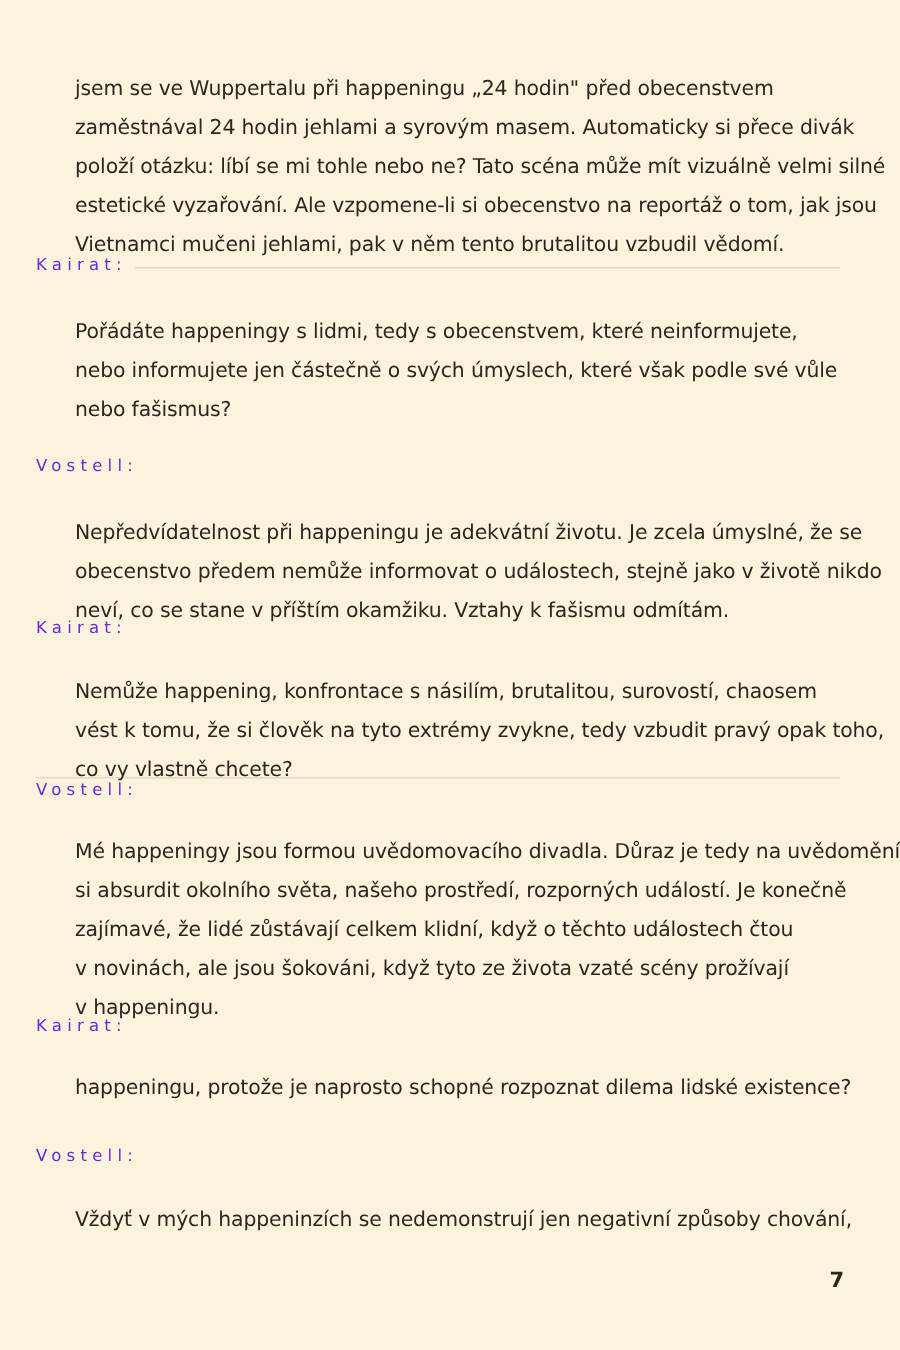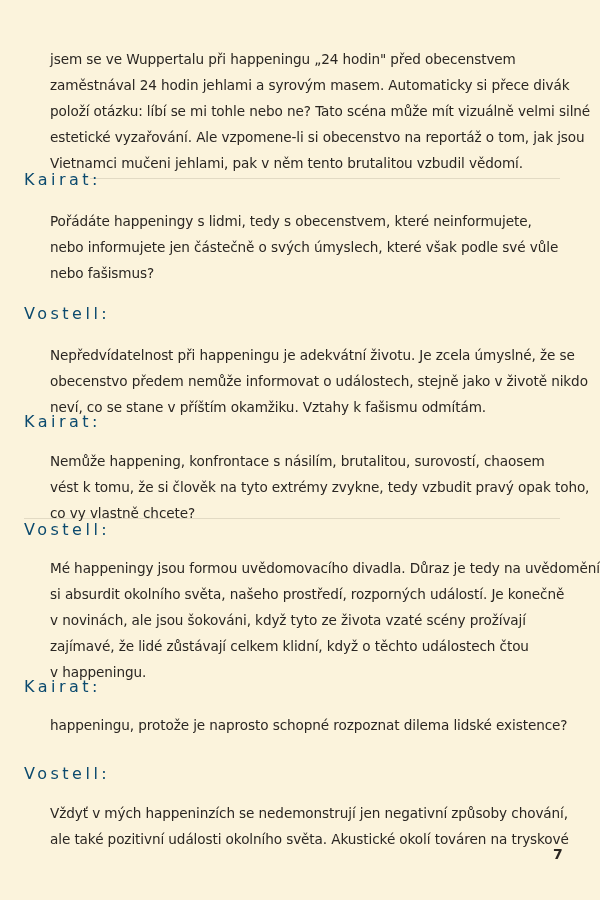--- a/index.html
+++ b/index.html
@@ -15,22 +15,22 @@
       position: absolute; height: 1px; background: #e2dac4;
     }
     .para {
       position: absolute; left: 38px; width: 540px;
       font-size: 13.6px; line-height: 26px; letter-spacing: -0.1px;
       margin: 12px; text-align: justify;
     }
     .para .ln { display: block; white-space: nowrap; }
     .speaker {
       position: absolute; left: 24px;
-      font-size: 16px; letter-spacing: 3.5px; margin: 0;
-      color: #0c4a6e;
+      font-size: 11px; letter-spacing: 3.5px; margin: 0;
+      color: #6d28d9;
     }
     .pagenum {
       position: absolute; left: 553px; top: 846px;
       font-size: 14px; font-weight: bold; color: #2a2622;
     }
   </style>
 </head>
 <body>
 
 <div class="page">
@@ -68,32 +68,31 @@
     <span class="ln">Nemůže happening, konfrontace s násilím, brutalitou, surovostí, chaosem</span>
     <span class="ln">vést k tomu, že si člověk na tyto extrémy zvykne, tedy vzbudit pravý opak toho,</span>
     <span class="ln">co vy vlastně chcete?</span>
   </p>
 
   <p class="speaker" style="top:520px;">Vostell:</p>
 
   <p class="para" style="top:543px;">
     <span class="ln">Mé happeningy jsou formou uvědomovacího divadla. Důraz je tedy na uvědomění</span>
     <span class="ln">si absurdit okolního světa, našeho prostředí, rozporných událostí. Je konečně</span>
+    <span class="ln">zajímavé, že lidé zůstávají celkem klidní, když o těchto událostech čtou</span>
     <span class="ln">v novinách, ale jsou šokováni, když tyto ze života vzaté scény prožívají</span>
-    <span class="ln">zajímavé, že lidé zůstávají celkem klidní, když o těchto událostech čtou</span>
     <span class="ln">v happeningu.</span>
   </p>
 
   <p class="speaker" style="top:677px;">Kairat:</p>
 
   <p class="para" style="top:700px;">
     <span class="ln">happeningu, protože je naprosto schopné rozpoznat dilema lidské existence?</span>
   </p>
 
   <p class="speaker" style="top:764px;">Vostell:</p>
 
   <p class="para" style="top:788px;">
     <span class="ln">Vždyť v mých happeninzích se nedemonstrují jen negativní způsoby chování,</span>
-    <span class="ln">ale také pozitivní události okolního světa. Akustické okolí továren na tryskové</span>
   </p>
 
   <div class="pagenum">7</div>
 </div>
 
 </body></html>

